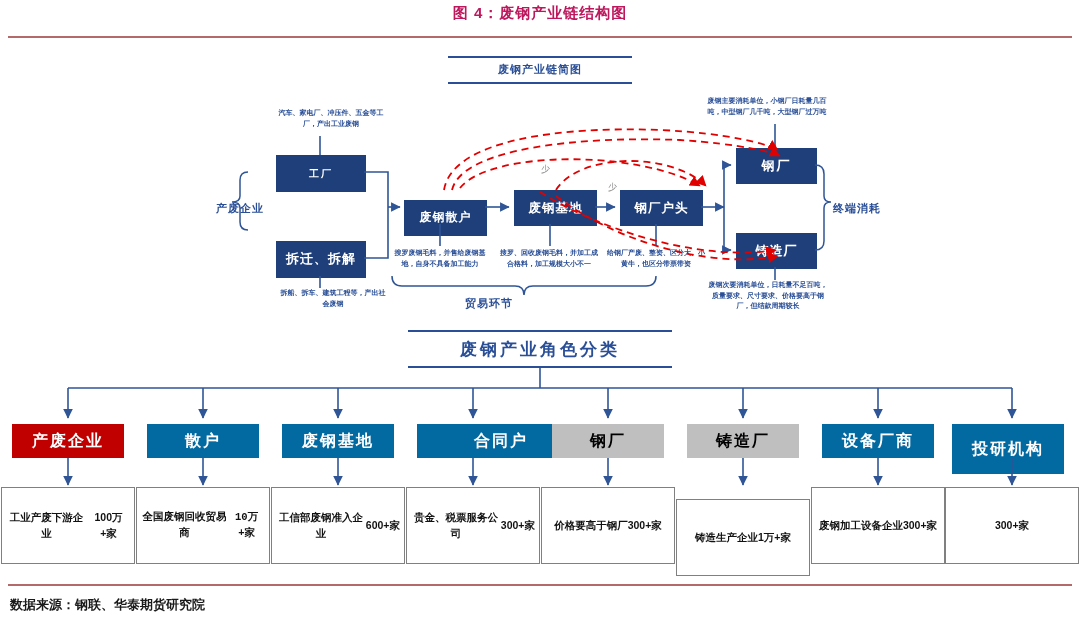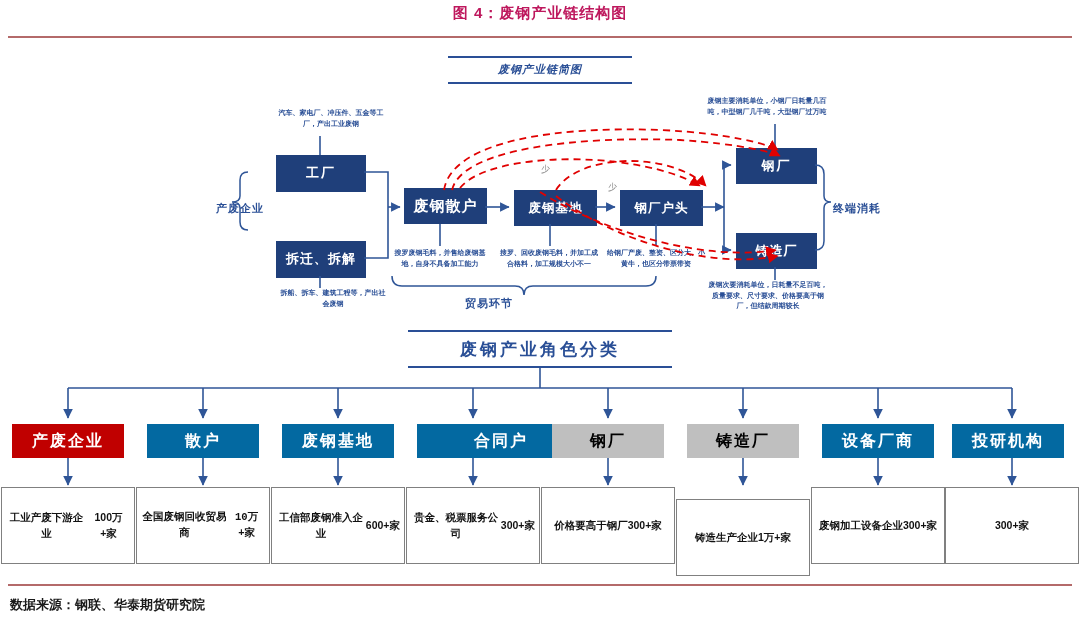--- a/index.html
+++ b/index.html
@@ -75,35 +75,35 @@
 </style>
 </head>
 <body>
 
 <div class="page">
 
   <div class="fig-title">图 4：废钢产业链结构图</div>
   <div class="rule-top"></div>
 
   <div class="hline" style="left:448px;top:56px;width:184px;height:1.5px;"></div>
-  <div class="sub-title t1" style="left:448px;top:62px;width:184px;font-style:italic;">废钢产业链简图</div>
+  <div class="sub-title t1" style="left:448px;top:62px;width:184px;">废钢产业链简图</div>
   <div class="hline" style="left:448px;top:82px;width:184px;height:1.5px;"></div>
 
   <div class="note" style="left:278px;top:108px;width:106px;">汽车、家电厂、冲压件、五金等工厂，产出工业废钢</div>
   <div class="note" style="left:278px;top:288px;width:110px;">拆船、拆车、建筑工程等，产出社会废钢</div>
   <div class="note" style="left:388px;top:248px;width:104px;">搜罗废钢毛料，并售给废钢基地，自身不具备加工能力</div>
   <div class="note" style="left:497px;top:248px;width:104px;">搜罗、回收废钢毛料，并加工成合格料，加工规模大小不一</div>
   <div class="note" style="left:604px;top:248px;width:104px;">给钢厂产废、整资、区分大、小黄牛，也区分带票带资</div>
   <div class="note" style="left:706px;top:96px;width:122px;">废钢主要消耗单位，小钢厂日耗量几百吨，中型钢厂几千吨，大型钢厂过万吨</div>
   <div class="note" style="left:706px;top:280px;width:124px;">废钢次要消耗单位，日耗量不足百吨，质量要求、尺寸要求、价格要高于钢厂，但结款周期较长</div>
 
-  <div class="navy-box" style="left:276px;top:155px;width:88px;height:35px;font-size:13px;letter-spacing:2px;">工厂</div>
+  <div class="navy-box" style="left:276px;top:155px;width:88px;height:35px;font-size:10px;letter-spacing:2px;">工厂</div>
   <div class="navy-box" style="left:276px;top:241px;width:88px;height:35px;font-size:13px;letter-spacing:1px;">拆迁、拆解</div>
 
-  <div class="navy-box" style="left:404px;top:188px;width:81px;height:34px;font-size:15px;letter-spacing:1px;">废钢散户</div>
+  <div class="navy-box" style="left:404px;top:200px;width:81px;height:34px;font-size:12px;letter-spacing:1px;">废钢散户</div>
   <div class="navy-box" style="left:514px;top:190px;width:81px;height:34px;font-size:12.5px;letter-spacing:1px;">废钢基地</div>
   <div class="navy-box" style="left:620px;top:190px;width:81px;height:34px;font-size:12.5px;letter-spacing:1px;">钢厂户头</div>
 
   <div class="navy-box" style="left:736px;top:148px;width:79px;height:34px;font-size:13px;letter-spacing:2px;">钢厂</div>
   <div class="navy-box" style="left:736px;top:233px;width:79px;height:34px;font-size:13px;letter-spacing:1px;">铸造厂</div>
 
   <div class="brace-label" style="left:216px;top:201px;">产废企业</div>
   <div class="brace-label" style="left:465px;top:296px;">贸易环节</div>
   <div class="brace-label" style="left:833px;top:201px;">终端消耗</div>
 
@@ -140,21 +140,21 @@
       <div class="cat-gray" style="left: 687px; top: 424px; width: 112px; height: 34px;">铸造厂</div>
       <div class="desc-box" style="left: 676px; top: 487px; width: 134px; height: 77px; margin-top: 12px;">
         <div>铸造生产企业</div>
         <div>1万+家</div>
       </div>
       <div class="cat-navy" style="left: 822px; top: 424px; width: 112px; height: 34px;">设备厂商</div>
       <div class="desc-box" style="left: 811px; top: 487px; width: 134px; height: 77px;">
         <div>废钢加工设备企业</div>
         <div>300+家</div>
       </div>
-      <div class="cat-navy" style="left: 952px; top: 424px; width: 112px; height: 34px; font-family: Liberation Mono, monospace;">投研机构</div>
+      <div class="cat-navy" style="left: 952px; top: 424px; width: 112px; height: 50px; font-family: Liberation Mono, monospace;">投研机构</div>
       <div class="desc-box" style="left: 945px; top: 487px; width: 134px; height: 77px;">
         <div>300+家</div>
       </div>
     </div>
 
   <svg class="overlay" viewBox="0 0 1080 620">
     <defs>
       <marker id="ablue" markerWidth="7" markerHeight="7" refX="5.6" refY="3" orient="auto">
         <path d="M0,0 L6,3 L0,6 z" fill="#2f5597"></path>
       </marker>

